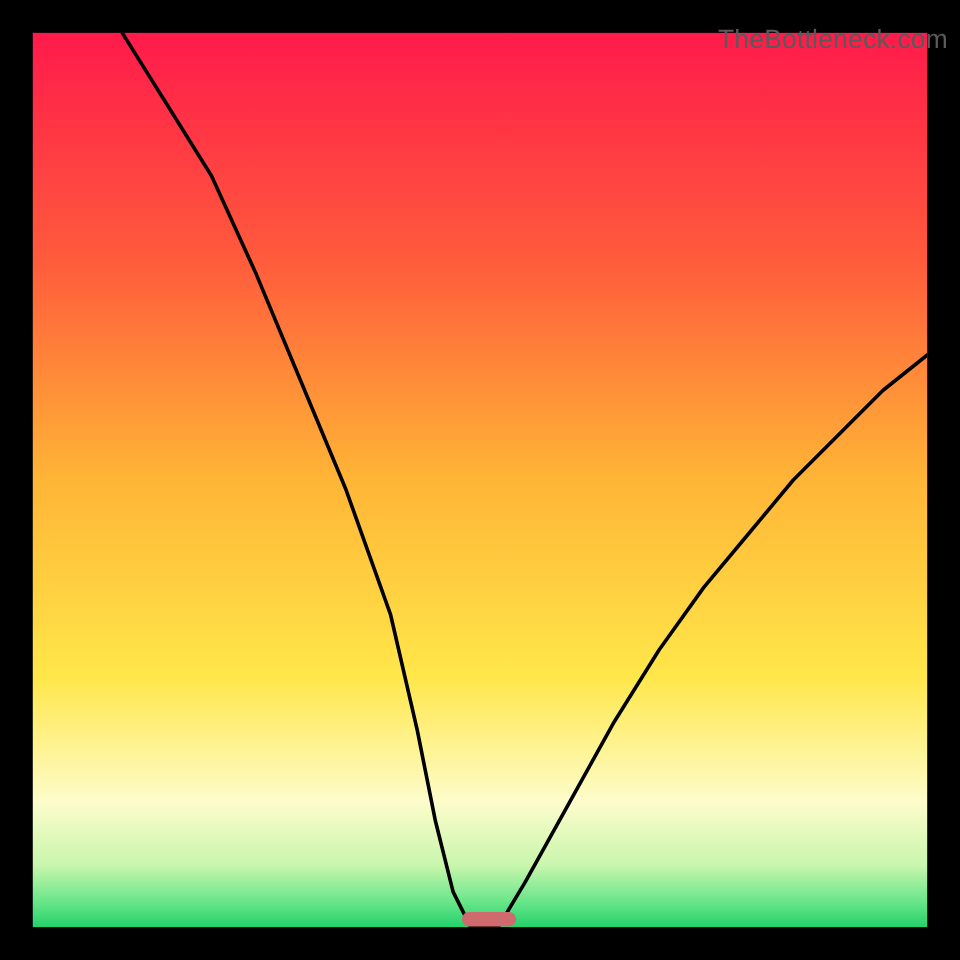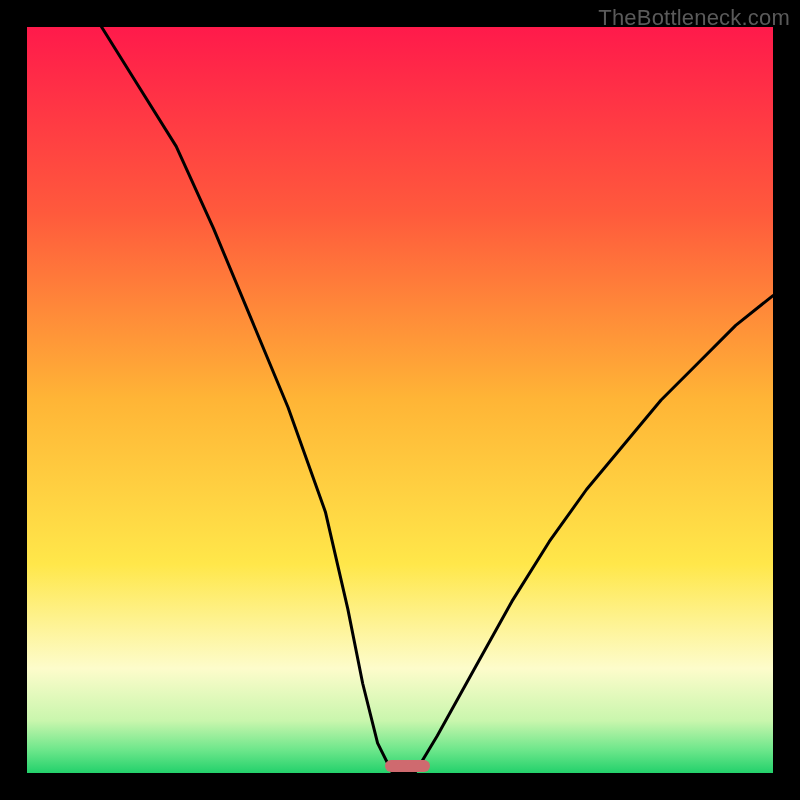--- a/index.html
+++ b/index.html
@@ -12,21 +12,21 @@
     font-family: Arial, Helvetica, sans-serif;
   }
   .frame {
     position: relative;
     width: 800px;
     height: 800px;
     background: #000;
   }
   .watermark {
     position: absolute;
-    top: 5px;
+    top: 20px;
     right: 10px;
     color: #5a5a5a;
     font-size: 22px;
     font-weight: 500;
     letter-spacing: 0.2px;
     z-index: 10;
     text-align: center;
   }
   .plot-area {
     position: absolute;

